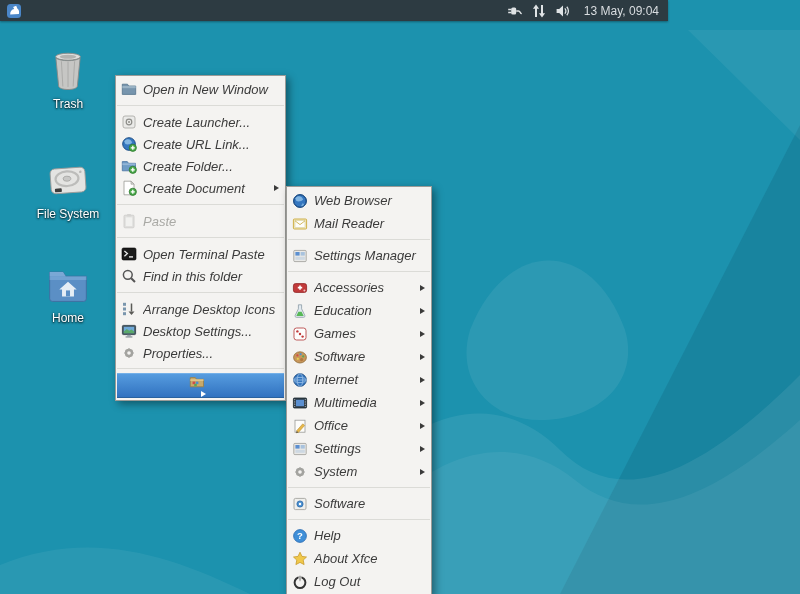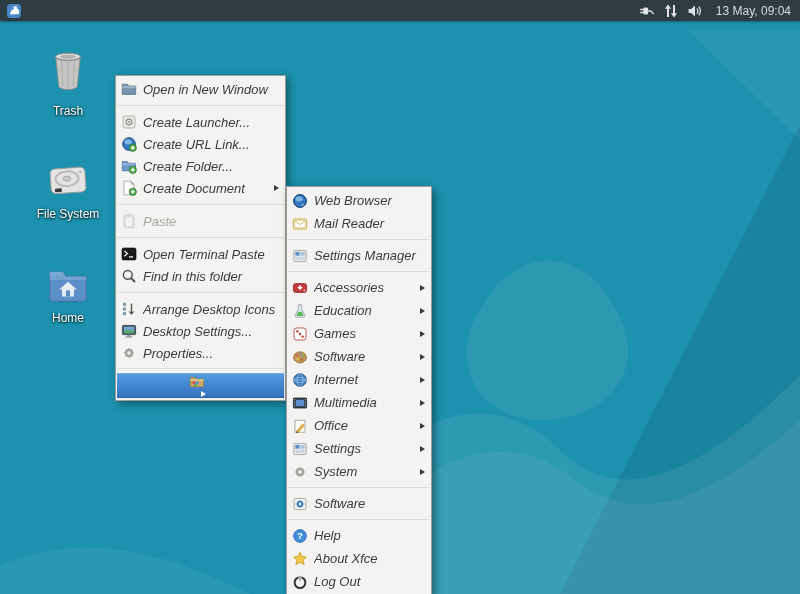--- a/index.html
+++ b/index.html
@@ -5,21 +5,21 @@
   html,body{margin:0;padding:0;}
   body{
     width:800px;height:594px;position:relative;overflow:hidden;
     font-family:"Liberation Sans",sans-serif;background:#1c92ae;
     -webkit-font-smoothing:antialiased;
   }
   
   #wallpaper{position:absolute;top:0;left:0;width:800px;height:594px;z-index:0;}
   
   #panel{
-    position:absolute;top:0;left:0;width:800px;height:21px;background:#2d3b42;
+    position:absolute;top:0;left:0;width:668px;height:21px;background:#2d3b42;
     z-index:30;display:flex;align-items:center;box-shadow:0 1px 2px rgba(0,0,0,.35);
   }
   .panel-left{display:flex;align-items:center;padding-left:5px;}
   .panel-right{margin-left:auto;display:flex;align-items:center;gap:7px;padding-right:9px;}
   .panel-icon{width:17px;height:17px;display:flex;align-items:center;justify-content:center;}
   .panel-icon svg{width:16px;height:16px;display:block;}
   #clock{font-size:12px;color:#d9dde0;white-space:nowrap;margin-left:5px;}
   
   .desk-icon{
     position:absolute;width:64px;display:flex;flex-direction:column;align-items:center;
@@ -101,21 +101,21 @@
         <svg viewBox="0 0 16 16" xmlns="http://www.w3.org/2000/svg">
           <path d="M1.6 6v4h2.6L8 13.4V2.6L4.2 6z" fill="#dfe3e5"></path>
           <path d="M9.8 5.4a3.6 3.6 0 0 1 0 5.2M11.8 3.8a6.2 6.2 0 0 1 0 8.4" stroke="#dfe3e5" stroke-width="1.3" fill="none"></path>
         </svg>
       </span>
     <span id="clock">13 May, 09:04</span>
   </div>
 </div>
 
 <div id="desktop-icons">
-    <div class="desk-icon" style="top: 48px; left: 36px; gap: 7px;">
+    <div class="desk-icon" style="top: 48px; left: 36px;">
       <span class="desk-img">
         <svg viewBox="0 0 48 48" xmlns="http://www.w3.org/2000/svg">
           <ellipse cx="24" cy="9.5" rx="13.5" ry="3.8" fill="#dededc" stroke="#8a8a88"></ellipse>
           <ellipse cx="24" cy="9.5" rx="9" ry="2.2" fill="#b2b2b0"></ellipse>
           <path d="M10.8 11l3 30.5c.2 2.2 4.4 3.8 10.2 3.8s10-1.6 10.2-3.8l3-30.5c-3 2-7.8 2.8-13.2 2.8S13.8 13 10.8 11z" fill="#c6c6c4" stroke="#8a8a88"></path>
           <path d="M16.8 14.5l1.6 27.5M24 15v27.5M31.2 14.5l-1.6 27.5" stroke="#a8a8a6" fill="none"></path>
         </svg>
       </span>
       <div class="desk-label">Trash</div>
     </div>

